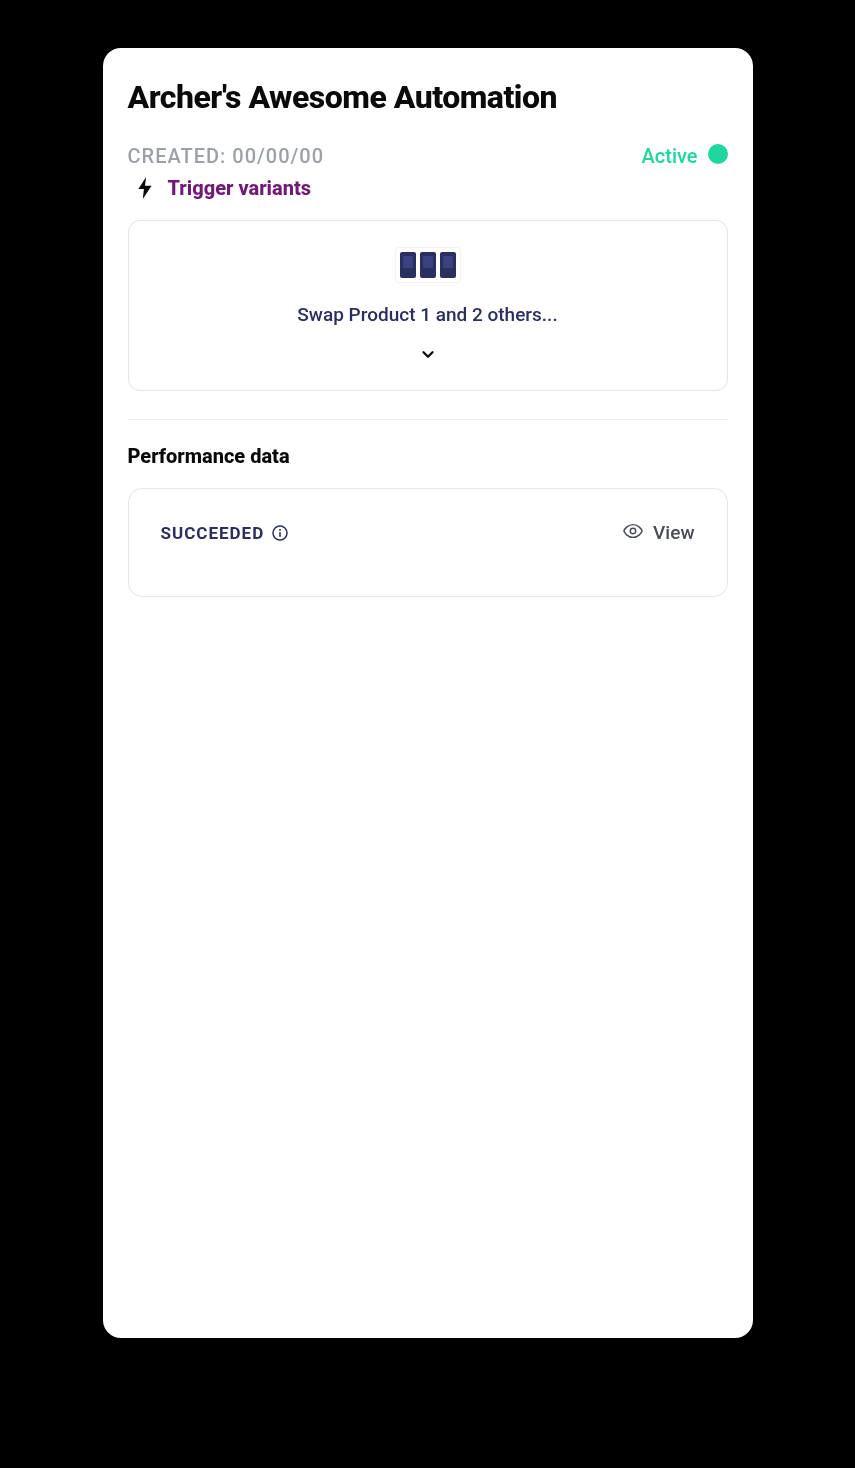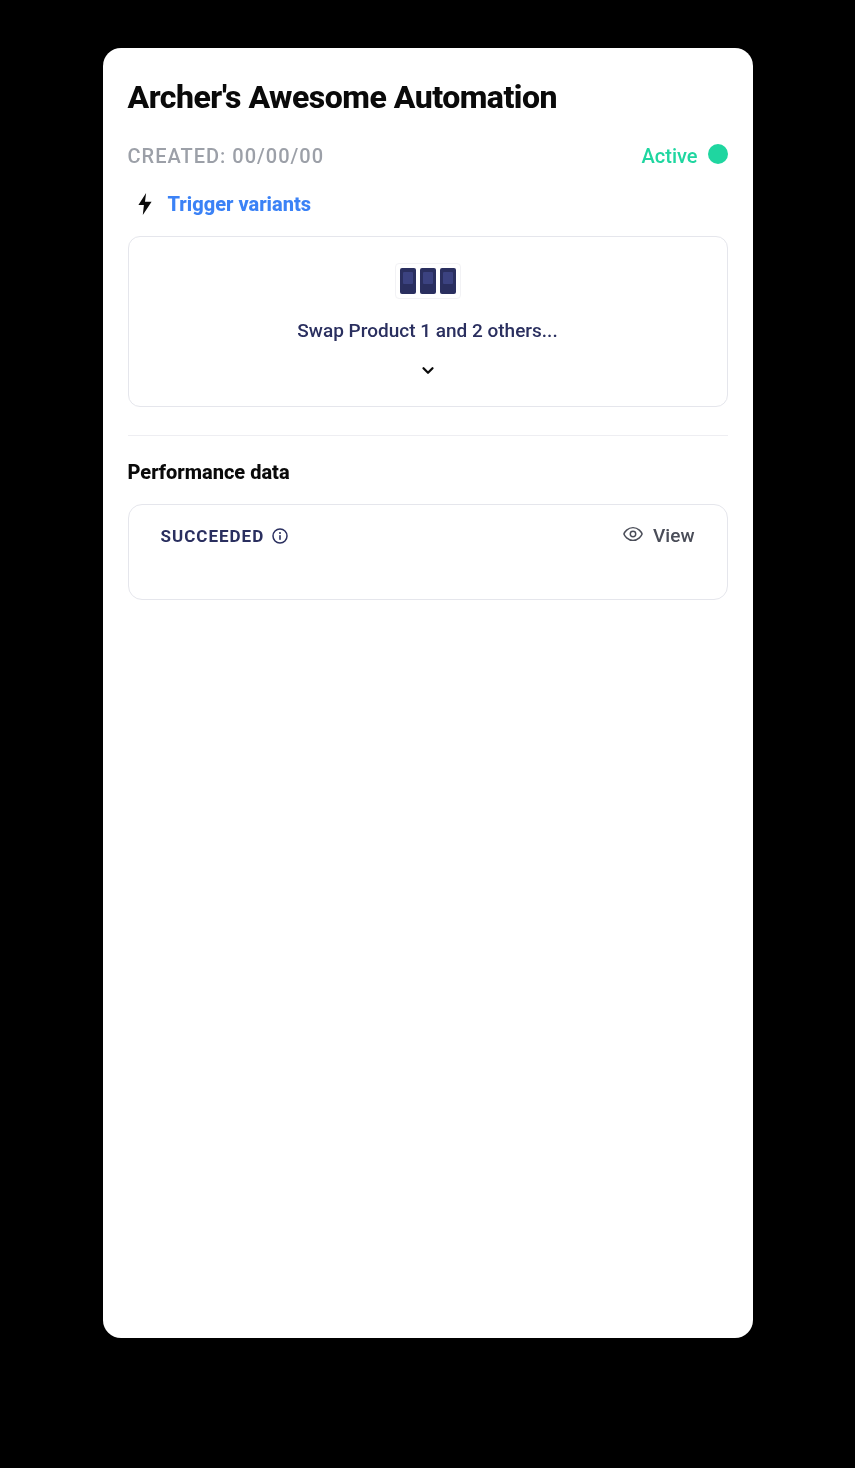--- a/index.html
+++ b/index.html
@@ -29,21 +29,21 @@
       font-size: 32px;
       font-weight: 800;
       color: #0a0a0a;
       letter-spacing: -0.5px;
       margin-bottom: 28px;
     }
     .meta-row {
       display: flex;
       justify-content: space-between;
       align-items: center;
-      margin-bottom: 24px;
+      margin-bottom: 8px;
     }
     .created-label {
       color: #9ca0a8;
       font-size: 20px;
       letter-spacing: 1px;
       font-weight: 500;
     }
     .status-wrap {
       display: flex;
       align-items: flex-start;
@@ -67,21 +67,21 @@
       margin-bottom: 20px;
       padding-left: 10px;
     }
     .bolt-icon {
       width: 14px;
       height: 22px;
     }
     .section-title {
       font-size: 20px;
       font-weight: 800;
-      color: #3b82f6;
+      color: #701a75;
     }
     .variant-card {
       border: 1px solid #e5e6ec;
       border-radius: 12px;
       padding: 26px 24px;
       display: flex;
       align-items: center;
       gap: 20px;
       cursor: pointer;
       margin-bottom: 28px;
@@ -129,21 +129,21 @@
     }
     .perf-title {
       font-size: 20px;
       font-weight: 800;
       color: #0a0a0a;
       margin-bottom: 20px;
     }
     .perf-card {
       border: 1px solid #e5e6ec;
       border-radius: 14px;
-      padding: 19px 32px 34px 32px;
+      padding: 32px 32px 34px 32px;
     }
     .perf-header {
       display: flex;
       justify-content: space-between;
       align-items: center;
       margin-bottom: 18px;
     }
     .succeeded-wrap {
       display: flex;
       align-items: center;

